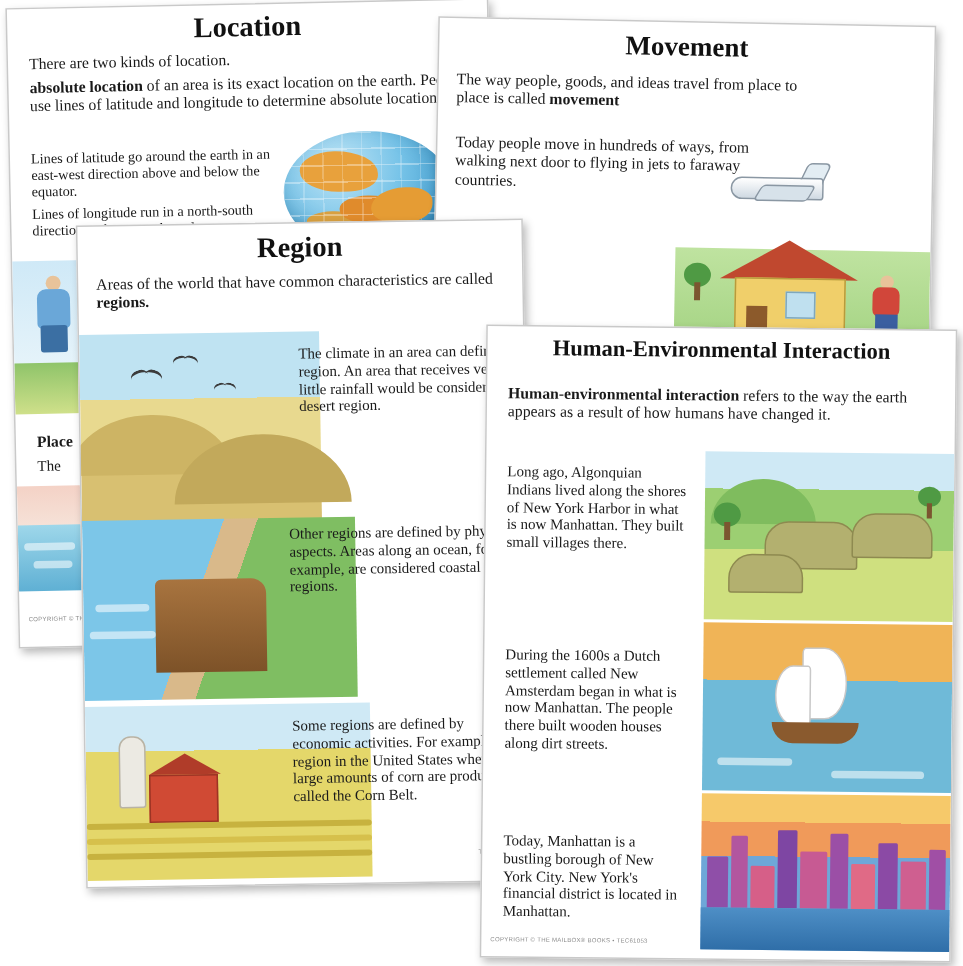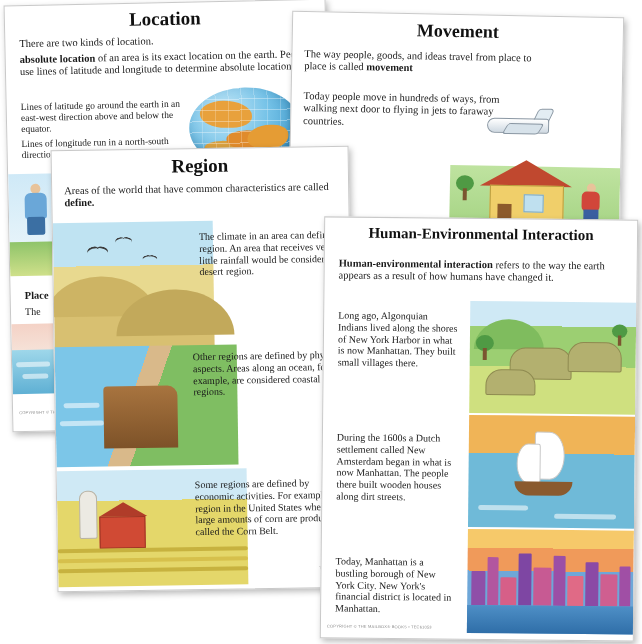--- a/index.html
+++ b/index.html
@@ -312,21 +312,21 @@
     <div class="tree" style="left:166px; top:160px;">
       <div class="canopy"></div>
       <div class="trunk"></div>
     </div>
   </div>
 
   <div class="card" id="card-region">
     <div class="card-title">Region</div>
 
     <div class="txt" style="left:12px; top:34px; width:268px; font-size:10.5px;">
-      <span>Areas of the world that have common characteristics are called </span><b>define.</b>
+      <span>Areas of the world that have common characteristics are called </span><b>regions.</b>
     </div>
 
     <div class="desert" style="left:0; top:72px; width:160px; height:128px;"></div>
     <div class="dune" style="left:-8px; top:126px; width:110px; height:40px;"></div>
     <div class="dune" style="left:62px; top:140px; width:118px; height:46px; background:#c2a95b;"></div>
     <div class="bird" style="left:34px; top:96px;"></div>
     <div class="bird" style="left:60px; top:86px; transform:scale(.8);"></div>
     <div class="bird" style="left:86px; top:104px; transform:scale(.7);"></div>
 
     <div class="txt" style="left:146px; top:82px; width:146px; font-size:10px;">The climate in an area can define a region. An area that receives very little rainfall would be considered a desert region.</div>

